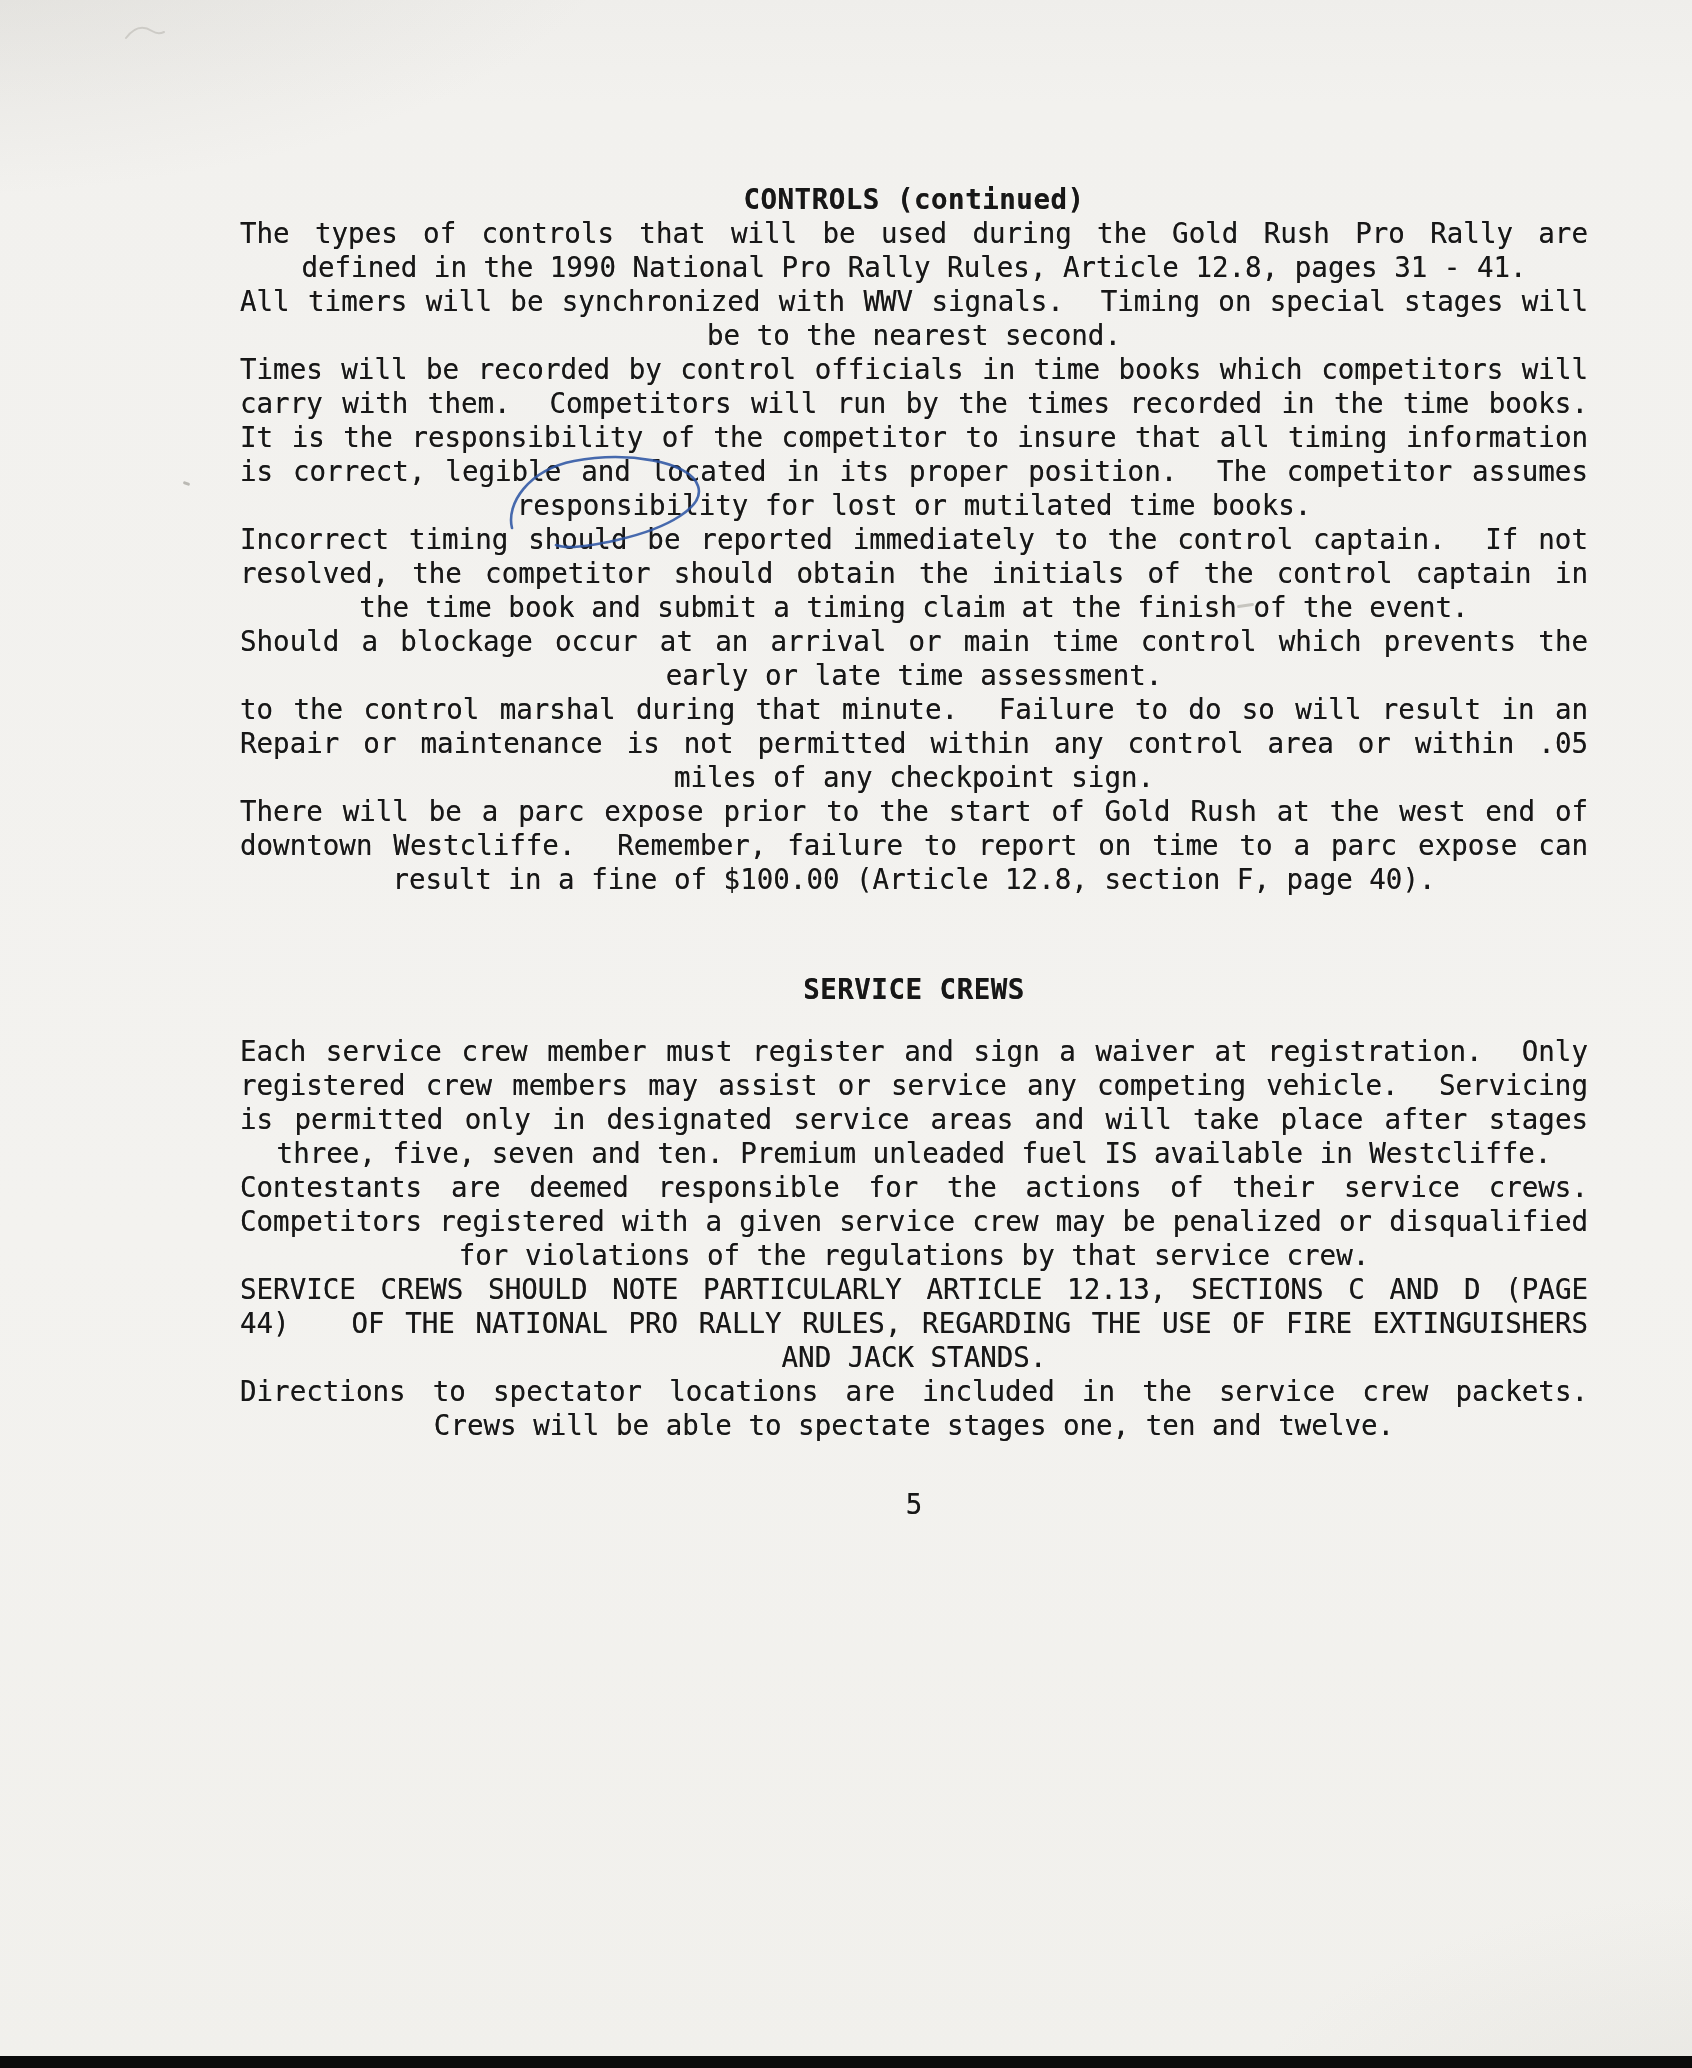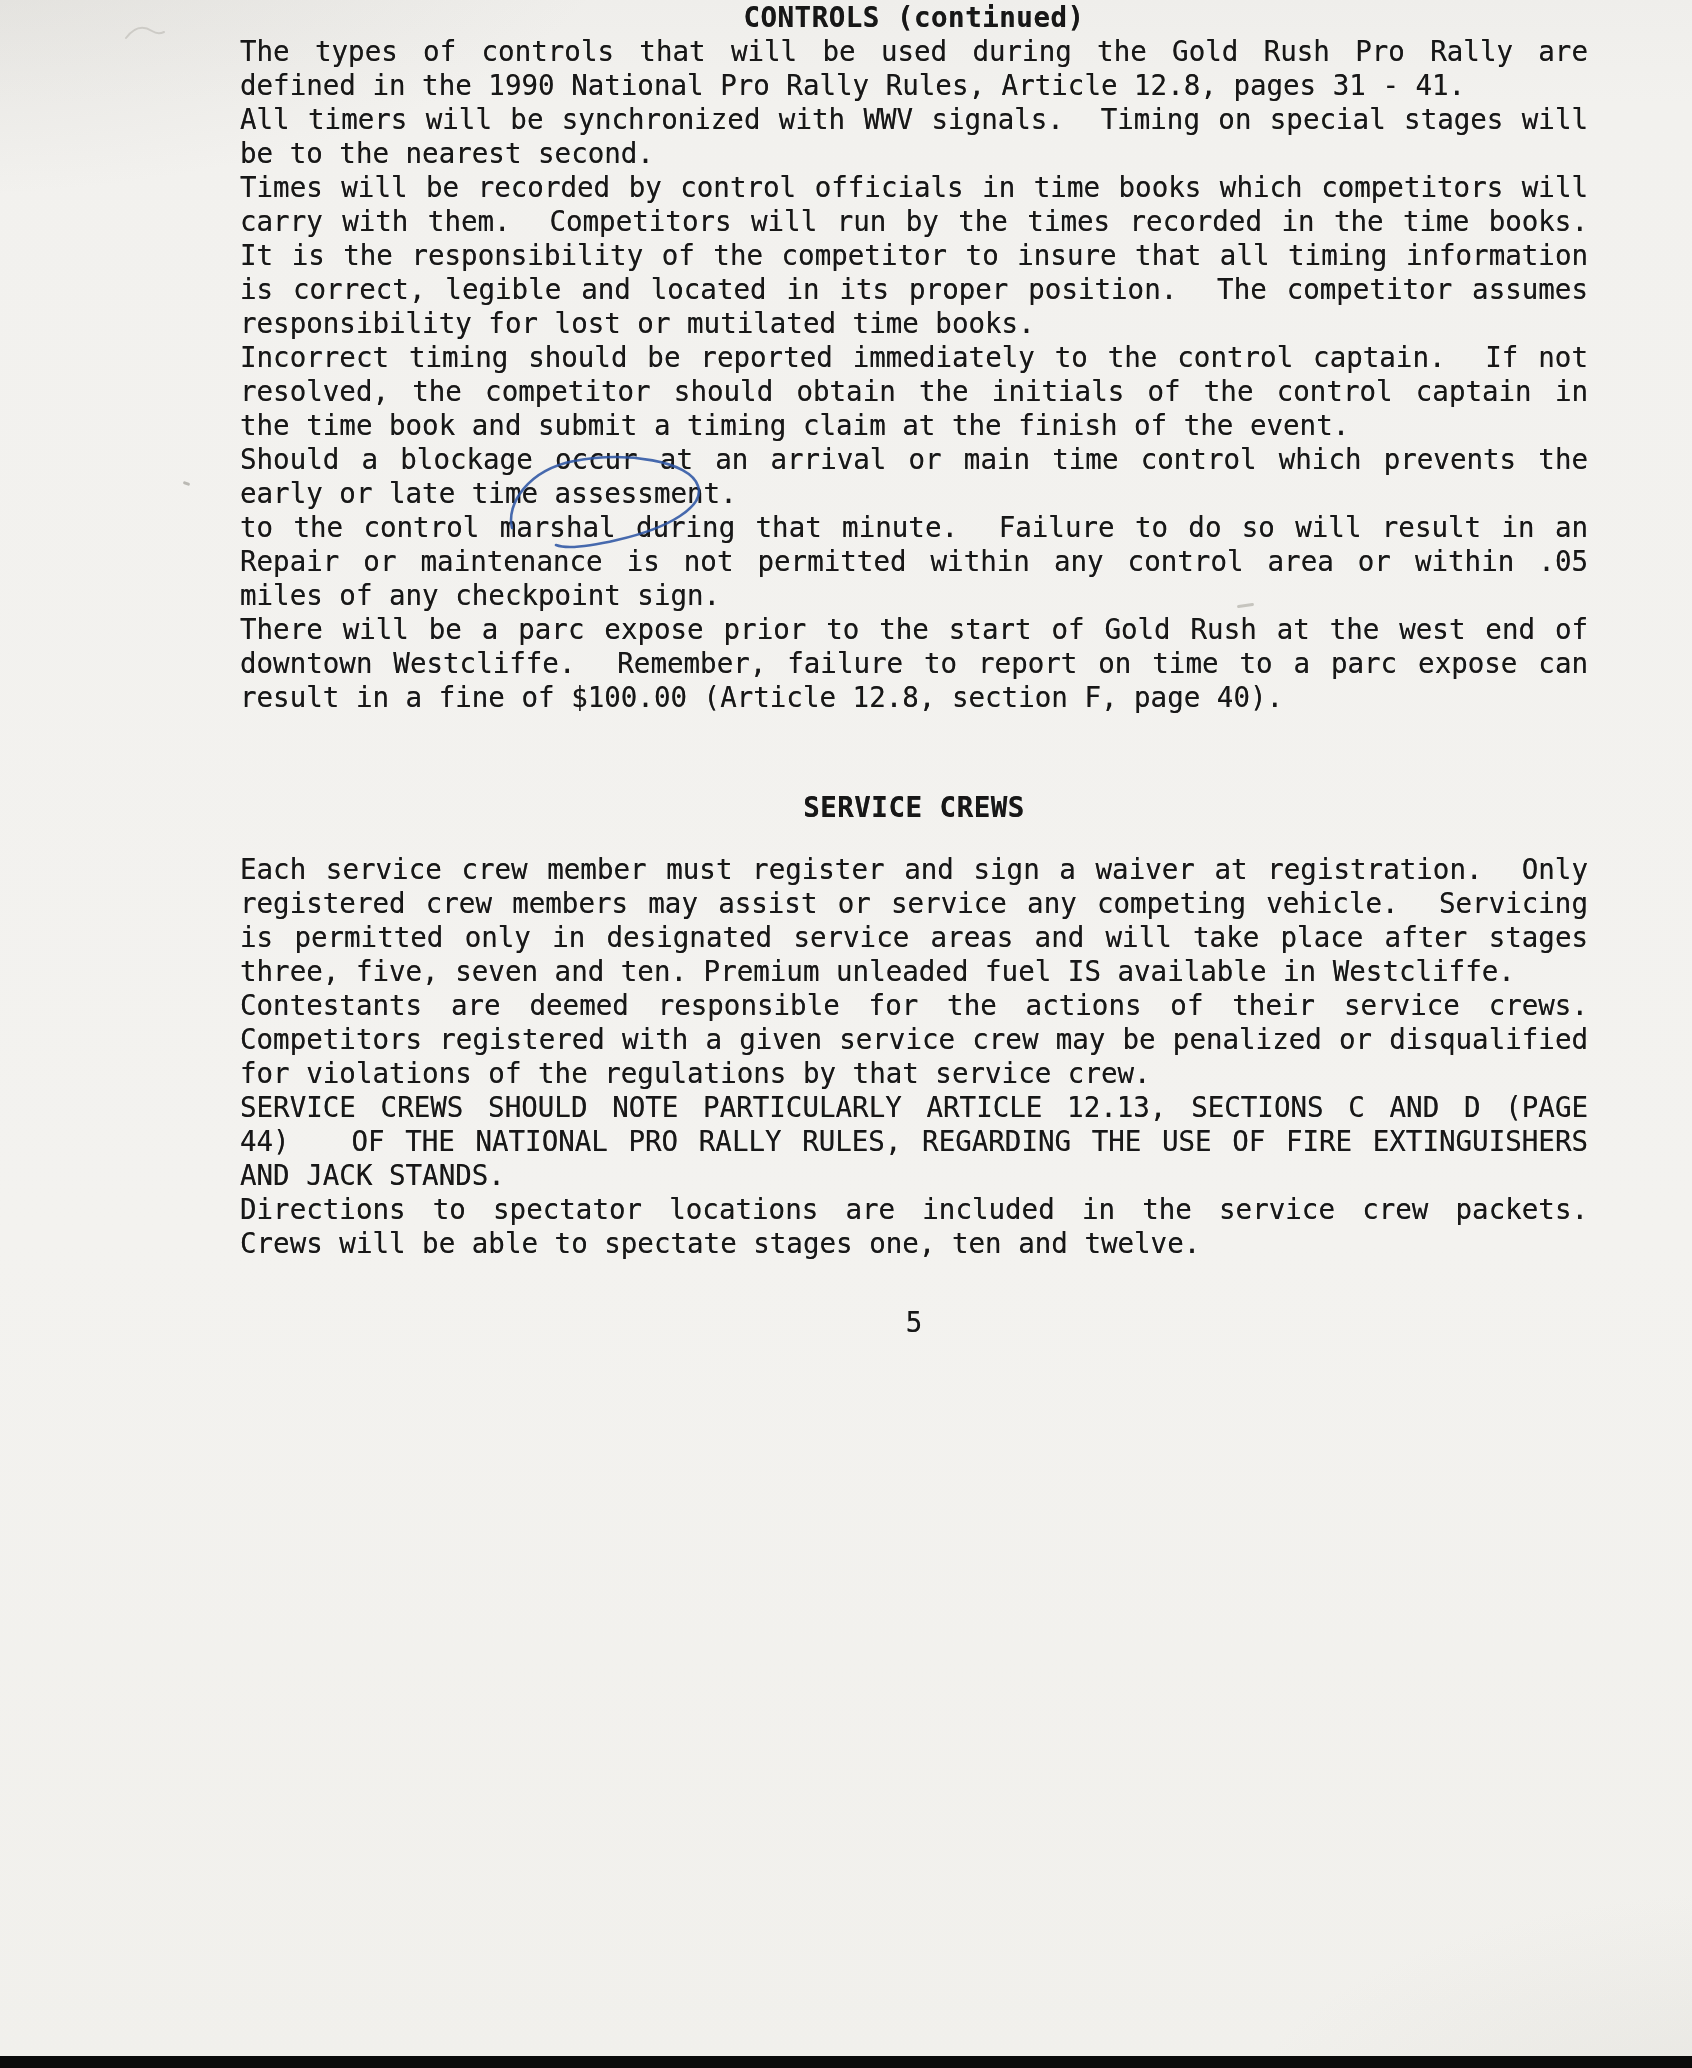--- a/index.html
+++ b/index.html
@@ -12,34 +12,35 @@
       radial-gradient(900px 400px at 105% 103%, rgba(200,198,190,0.25), rgba(0,0,0,0) 60%),
       linear-gradient(180deg,#efeeeb 0%,#f2f1ee 5%,#f3f2ef 60%,#f1f0ec 100%);
     overflow:hidden;
     font-family:"DejaVu Sans Mono", monospace;
     color:#171717;
   }
   .content{
     position:absolute;
     left:240px;top:0;
     width:1348px;
+    padding-top:182px;
     font-size:27.5px;
     line-height:34px;
     text-shadow:0 0 0.5px rgba(20,20,20,0.65);
   }
   .heading{
     font-weight:bold;
     text-align:center;
     white-space:pre;
     letter-spacing:0.5px;
   }
   .heading.space-before{margin-top:76px;margin-bottom:28px;text-align:center;}
   .heading.first{margin-bottom:0;}
   .paragraph{}
-  .line{white-space:pre-wrap;}
+  .line{white-space:pre-wrap;text-align:center;}
   .line.j{text-align:justify;text-align-last:justify;}
   .page-number{
     margin-top:45px;
     text-align:center;
     white-space:pre;
   }
   .pen-annotation{
     position:absolute;left:0;top:0;width:1692px;height:2068px;
     pointer-events:none;
   }

